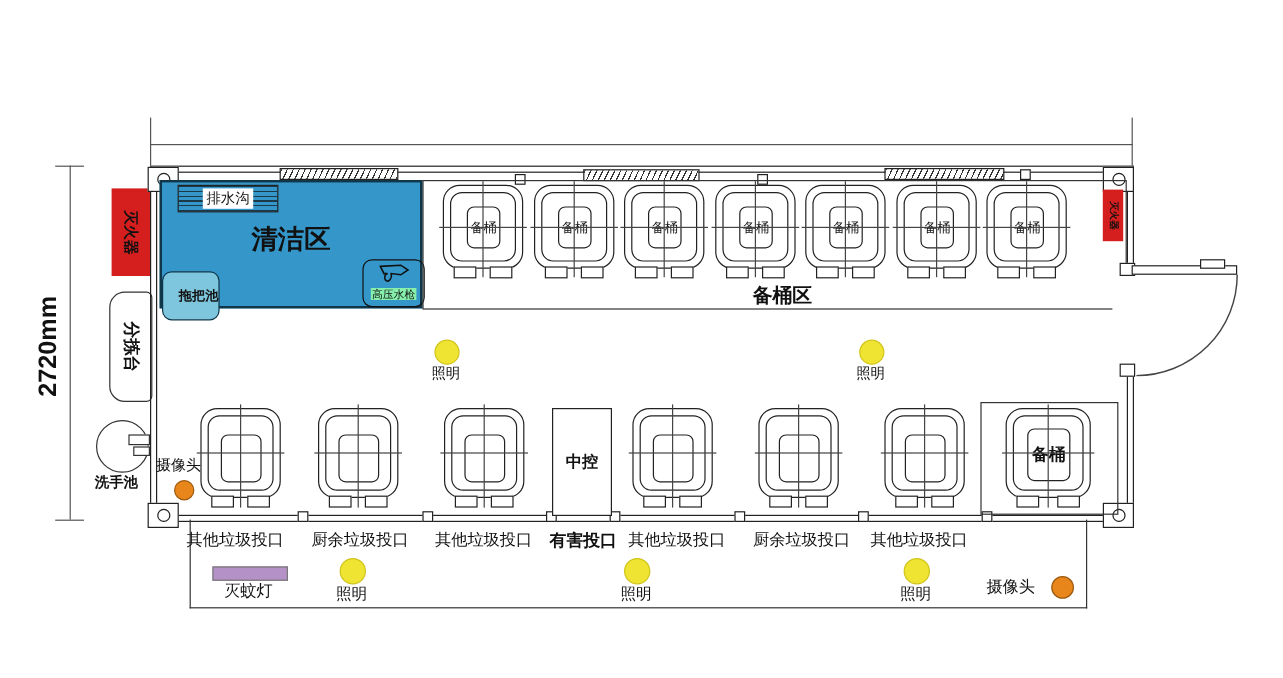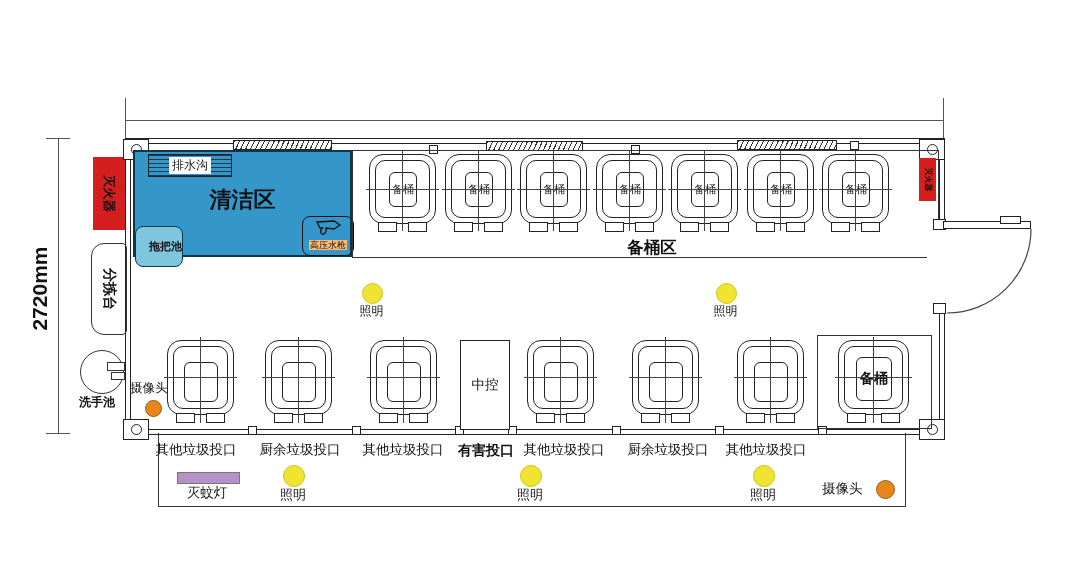--- a/index.html
+++ b/index.html
@@ -105,21 +105,21 @@
       <span style="font-size:12px;background:#fff;padding:0 3px;">排水沟</span>
     </div>
     <div class="abs" style="left: 0px; top: 62px; width: 46px; height: 39px; border: 1.4px solid rgb(16, 54, 74); border-radius: 8px; display: flex; align-items: center; justify-content: flex-end; background-color: rgb(126, 198, 221); margin-top: 12px;">
       <span style="font-size:11px;font-weight:600;">拖把池</span>
     </div>
     <div class="abs" style="left:167px;top:64px;width:50px;height:38px;border:1.6px solid #111;border-radius:8px;">
       <svg class="abs" style="left:10px;top:2px;" width="30" height="18" viewBox="0 0 30 18">
         <path d="M4 3 L21 2 L27 6 L21 10 L13 9 C 14 13 11 16 9 15 C 7 14 7 10 10 9 L7 9 Z" fill="none" stroke="#111" stroke-width="1.3"></path>
       </svg>
       <div class="lbl ctr" style="left:0;right:0;top:24px;font-size:9px;">
-        <span style="background:#fdba74;padding:0 1px;">高压水枪</span>
+        <span style="background:#86efac;padding:0 1px;">高压水枪</span>
       </div>
     </div>
   </div>
 
   <div class="zone-line" style="left:352px;top:150px;width:585px;height:106px;"></div>
   <div class="lbl ctr" style="left:607px;top:238px;width:90px;font-size:16.5px;font-weight:600;">备桶区</div>
 
   <div class="bucket bk-top" style="left:369px;top:154px;">
     <div class="b-body">
         <div class="b-inner"></div>
@@ -241,21 +241,21 @@
     <div class="b-body">
         <div class="b-inner"></div>
         <div class="b-lid"></div>
     <div class="b-h"></div>
         <div class="b-v"></div>
         <div class="b-foot foot-l"></div>
         <div class="b-foot foot-r"></div>
       </div>
   </div>
   <div class="abs" style="left:460px;top:340px;width:48px;height:88px;border:1.4px solid #222;background:#fff;display:flex;align-items:center;justify-content:center;">
-    <span style="font-size:13.5px;font-weight:400;">中控</span>
+    <span style="font-size:13.5px;font-weight:700;">中控</span>
   </div>
   <div class="bucket bk-bot" style="left:527px;top:340px;">
     <div class="b-body">
         <div class="b-inner"></div>
         <div class="b-lid"></div>
     <div class="b-h"></div>
         <div class="b-v"></div>
         <div class="b-foot foot-l"></div>
         <div class="b-foot foot-r"></div>
       </div>

